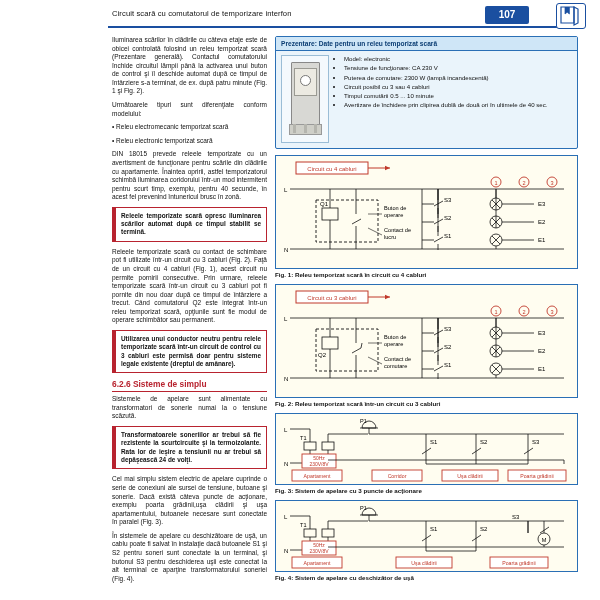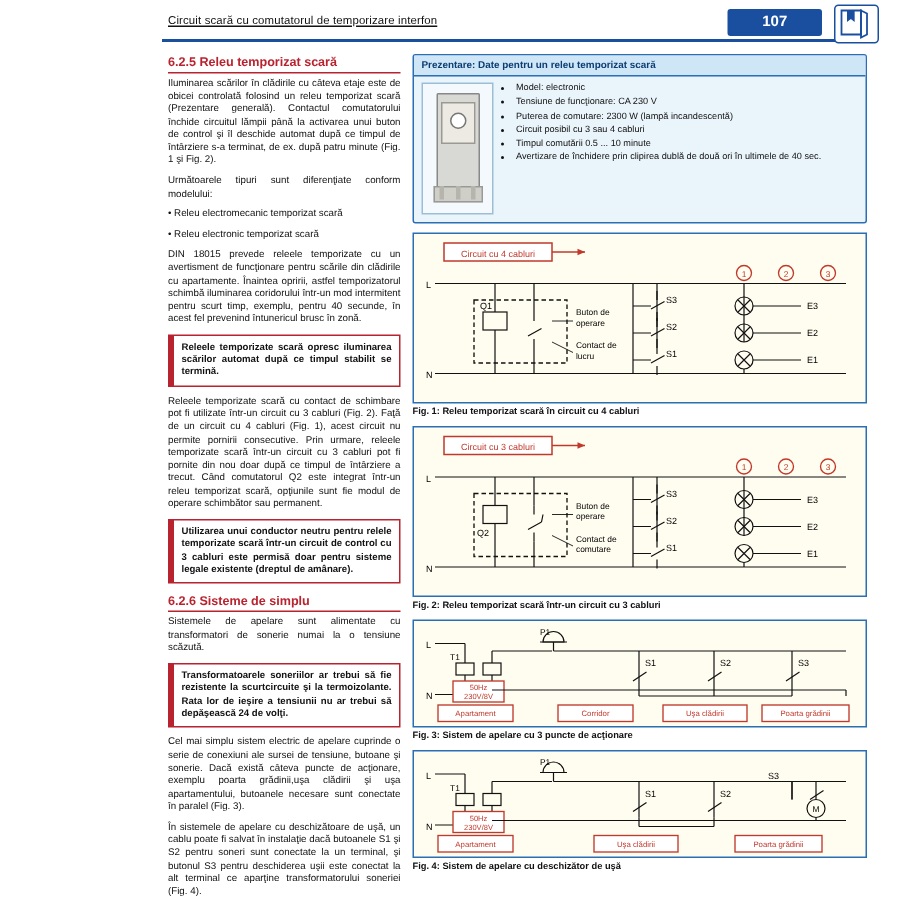--- a/index.html
+++ b/index.html
@@ -11,24 +11,24 @@
   }
   .page{position:relative;width:600px;height:600px;box-sizing:border-box;padding:0;}
   
   .header{
     position:absolute;left:0;top:0;width:600px;height:30px;
   }
   .hdr-rule{
     position:absolute;left:108px;top:26px;width:470px;height:2px;background:#1a4fa0;
   }
   .hdr-title{
-    position:absolute;left:112px;top:9px;font-size:7.6px;color:#111;letter-spacing:.1px;text-decoration:underline;
+    position:absolute;left:112px;top:9px;font-size:7.6px;color:#111;letter-spacing:.1px;
   }
   .pagenum-box{
-    position:absolute;left:485px;top:6px;width:63px;height:18px;background:#1a4fa0;
+    position:absolute;left:485px;top:6px;width:44px;height:18px;background:#1a4fa0;
     border-radius:2px;color:#fff;font-weight:bold;font-size:10px;text-align:center;line-height:18px;
   }
   .hdr-icon{
     position:absolute;left:556px;top:3px;width:28px;height:24px;border:1.3px solid #1a4fa0;border-radius:3px;background:#fff;
   }
   .hdr-icon svg{display:block;}
   
   .col-left{position:absolute;left:112px;top:36px;width:155px;}
   .col-right{position:absolute;left:275px;top:36px;width:305px;}
   h3.sect{
@@ -84,21 +84,20 @@
       <svg width="26" height="22" viewBox="0 0 26 22">
         <path d="M4 3 h13 v16 h-13 z" fill="none" stroke="#1a4fa0" stroke-width="1.2"></path>
         <path d="M17 3 l4 2 v14 l-4 2 z" fill="none" stroke="#1a4fa0" stroke-width="1.2"></path>
         <path d="M8 3 v7 l2.2-1.8 L12.4 10 V3" fill="#1a4fa0" stroke="#1a4fa0" stroke-width=".7"></path>
       </svg>
     </div>
   </div>
 
   <div class="col-left">
 
-    <h3 class="sect">6.2.5 Releu temporizat scară</h3>
 
     <p class="body">Iluminarea scărilor în clădirile cu câteva etaje este de obicei controlată folosind un releu temporizat scară (Prezentare generală). Contactul comutatorului închide circuitul lămpii până la activarea unui buton de control şi îl deschide automat după ce timpul de întârziere s-a terminat, de ex. după patru minute (Fig. 1 şi Fig. 2).</p>
     <p class="body">Următoarele tipuri sunt diferenţiate conform modelului:</p>
     <p class="body">• Releu electromecanic temporizat scară</p>
     <p class="body">• Releu electronic temporizat scară</p>
     <p class="body">DIN 18015 prevede releele temporizate cu un avertisment de funcţionare pentru scările din clădirile cu apartamente. Înaintea opririi, astfel temporizatorul schimbă iluminarea coridorului într-un mod intermitent pentru scurt timp, exemplu, pentru 40 secunde, în acest fel prevenind întunericul brusc în zonă.</p>
 
     <div class="note">
       <p>Releele temporizate scară opresc iluminarea scărilor automat după ce timpul stabilit se termină.</p>
     </div>

